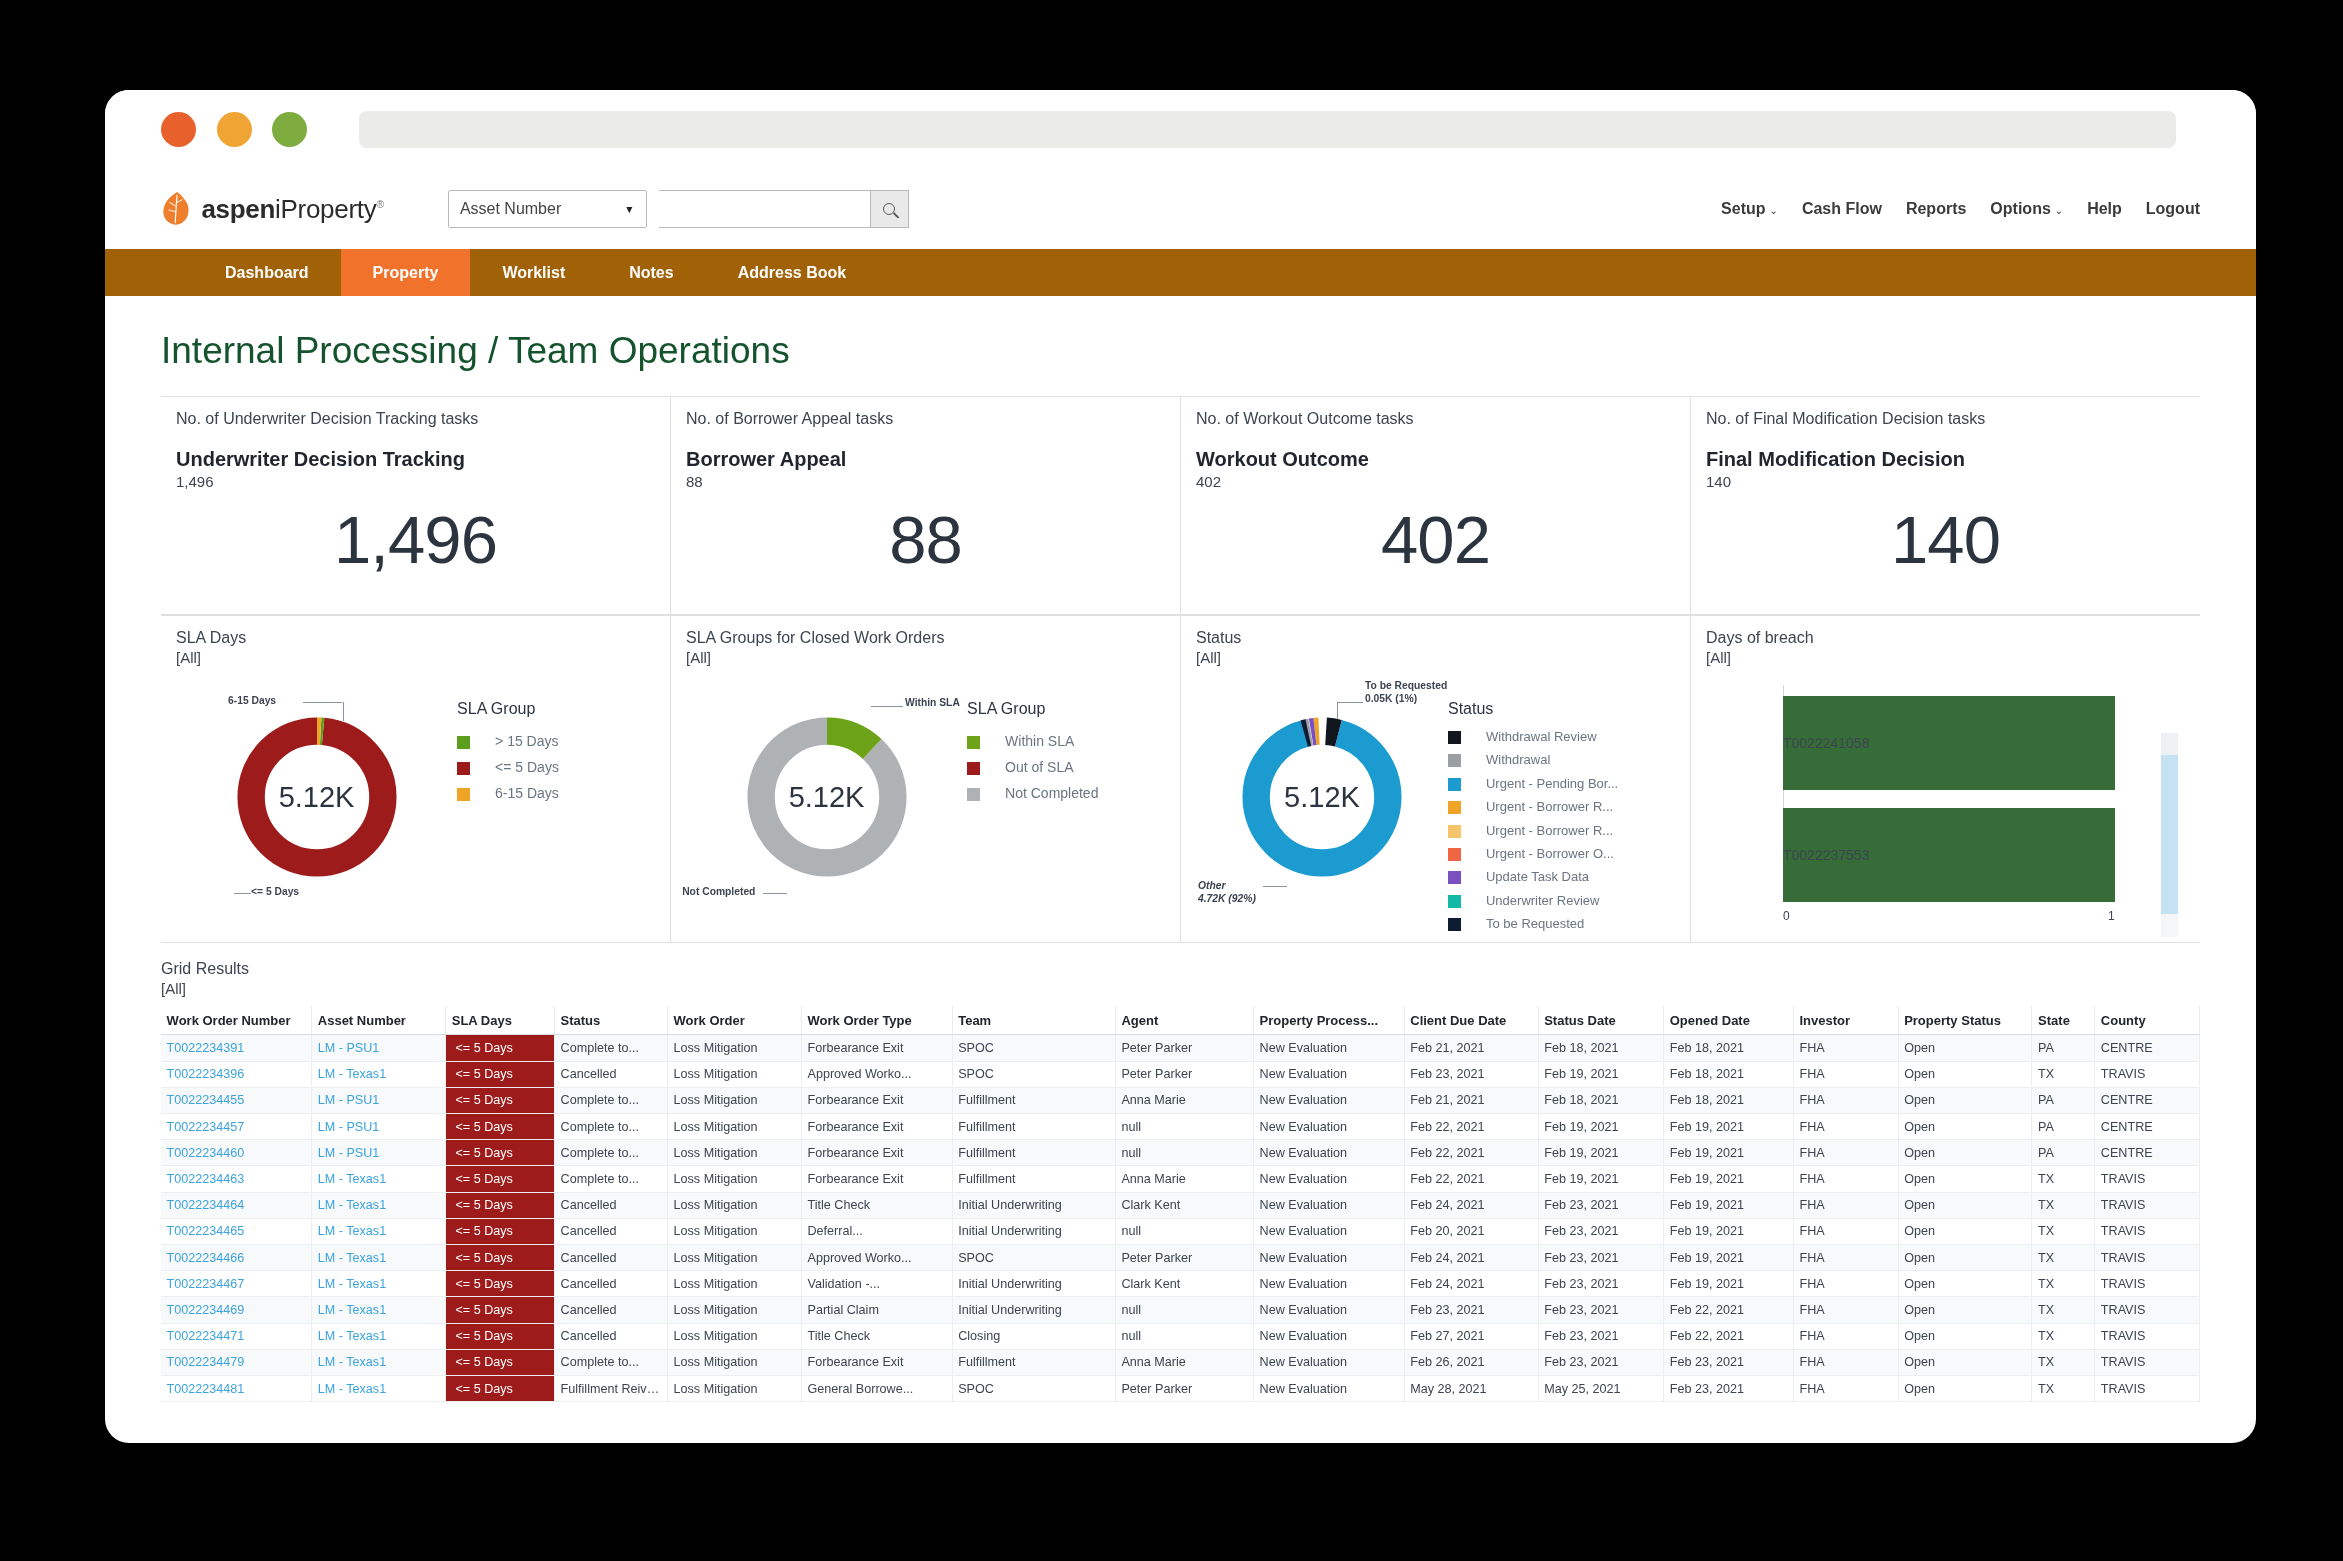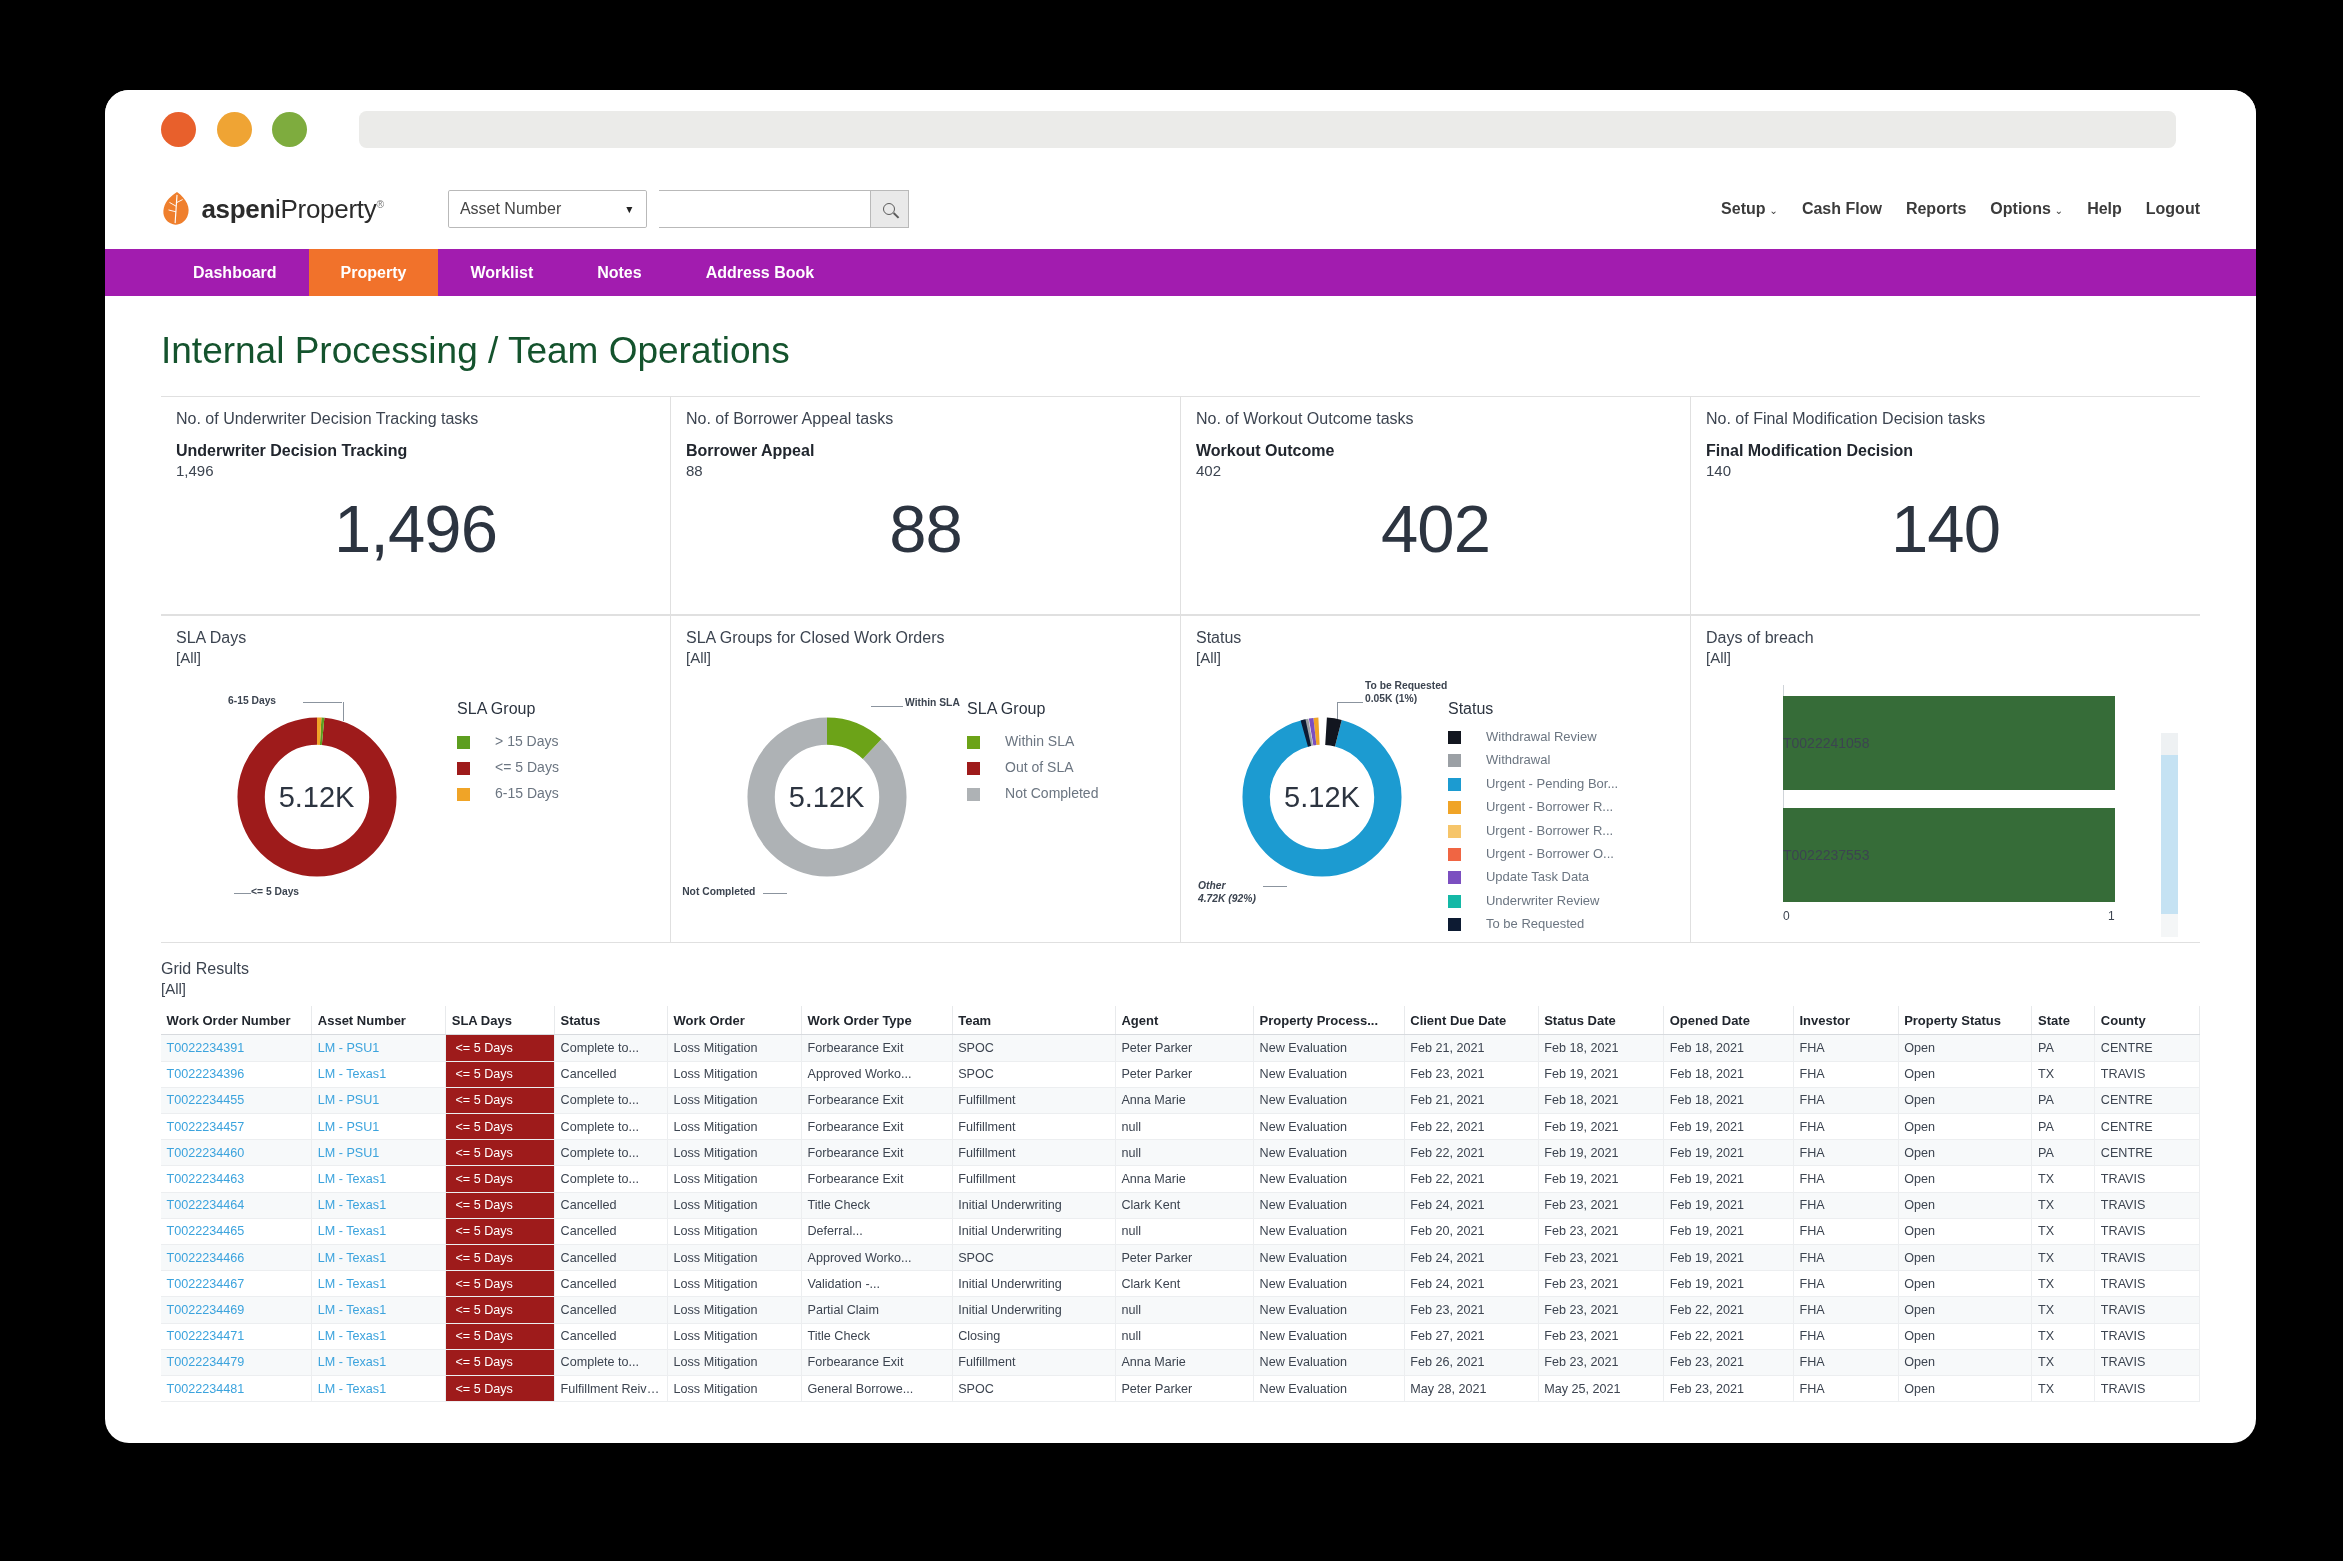--- a/index.html
+++ b/index.html
@@ -86,23 +86,23 @@
   }
   .topnav {
     margin-left: auto; margin-right: 56px;
     display: flex; align-items: center; gap: 24px;
     font-size: 16px; font-weight: bold; color: #3b3b3b;
   }
   .topnav span { cursor: pointer; white-space: nowrap; }
   .tinycaret { font-size: 10.3px; font-weight: normal; margin-left: 3.7px; }
   
   .tabbar {
-    height: 47px; background: #a21caf;
+    height: 47px; background: #a16207;
     display: flex; align-items: stretch;
-    padding-left: 56px;
+    padding-left: 88px;
   }
   .tab {
     display: flex; align-items: center; justify-content: center;
     padding: 0 32px;
     color: #fff; font-size: 16px; font-weight: bold;
     cursor: pointer;
   }
   .tab.active { background: #f1722b; }
   
   .page { padding: 0 0 0 0; background: #fff; }
@@ -115,21 +115,21 @@
     margin: 0 56px;
   }
   .kpirow { border-bottom: 0.9px solid #e0e0e0; }
   .kpi {
     flex: 1; padding: 13px 15px 9.4px 15px;
     border-right: 0.9px solid #e0e0e0;
     min-height: 217px;
   }
   .kpi:last-child { border-right: none; }
   .kpi-sub { font-size: 16px; color: #3c4450; }
-  .kpi-name { font-size: 16px; font-weight: bold; color: #21262e; margin-top: 14px; }
+  .kpi-name { font-size: 20px; font-weight: bold; color: #21262e; margin-top: 20px; }
   .kpi-small { font-size: 15px; color: #3c4450; margin-top: 1.9px; }
   .kpi-big {
     font-size: 67px; color: #2c3440; text-align: center;
     margin-top: 11.2px; font-weight: 400; letter-spacing: -0.9px;
   }
   
   .chartrow { border-bottom: 0.9px solid #e0e0e0; }
   .chartcell {
     flex: 1; border-right: 0.9px solid #e0e0e0;
     padding: 13px 9.4px 9.4px 15px;

